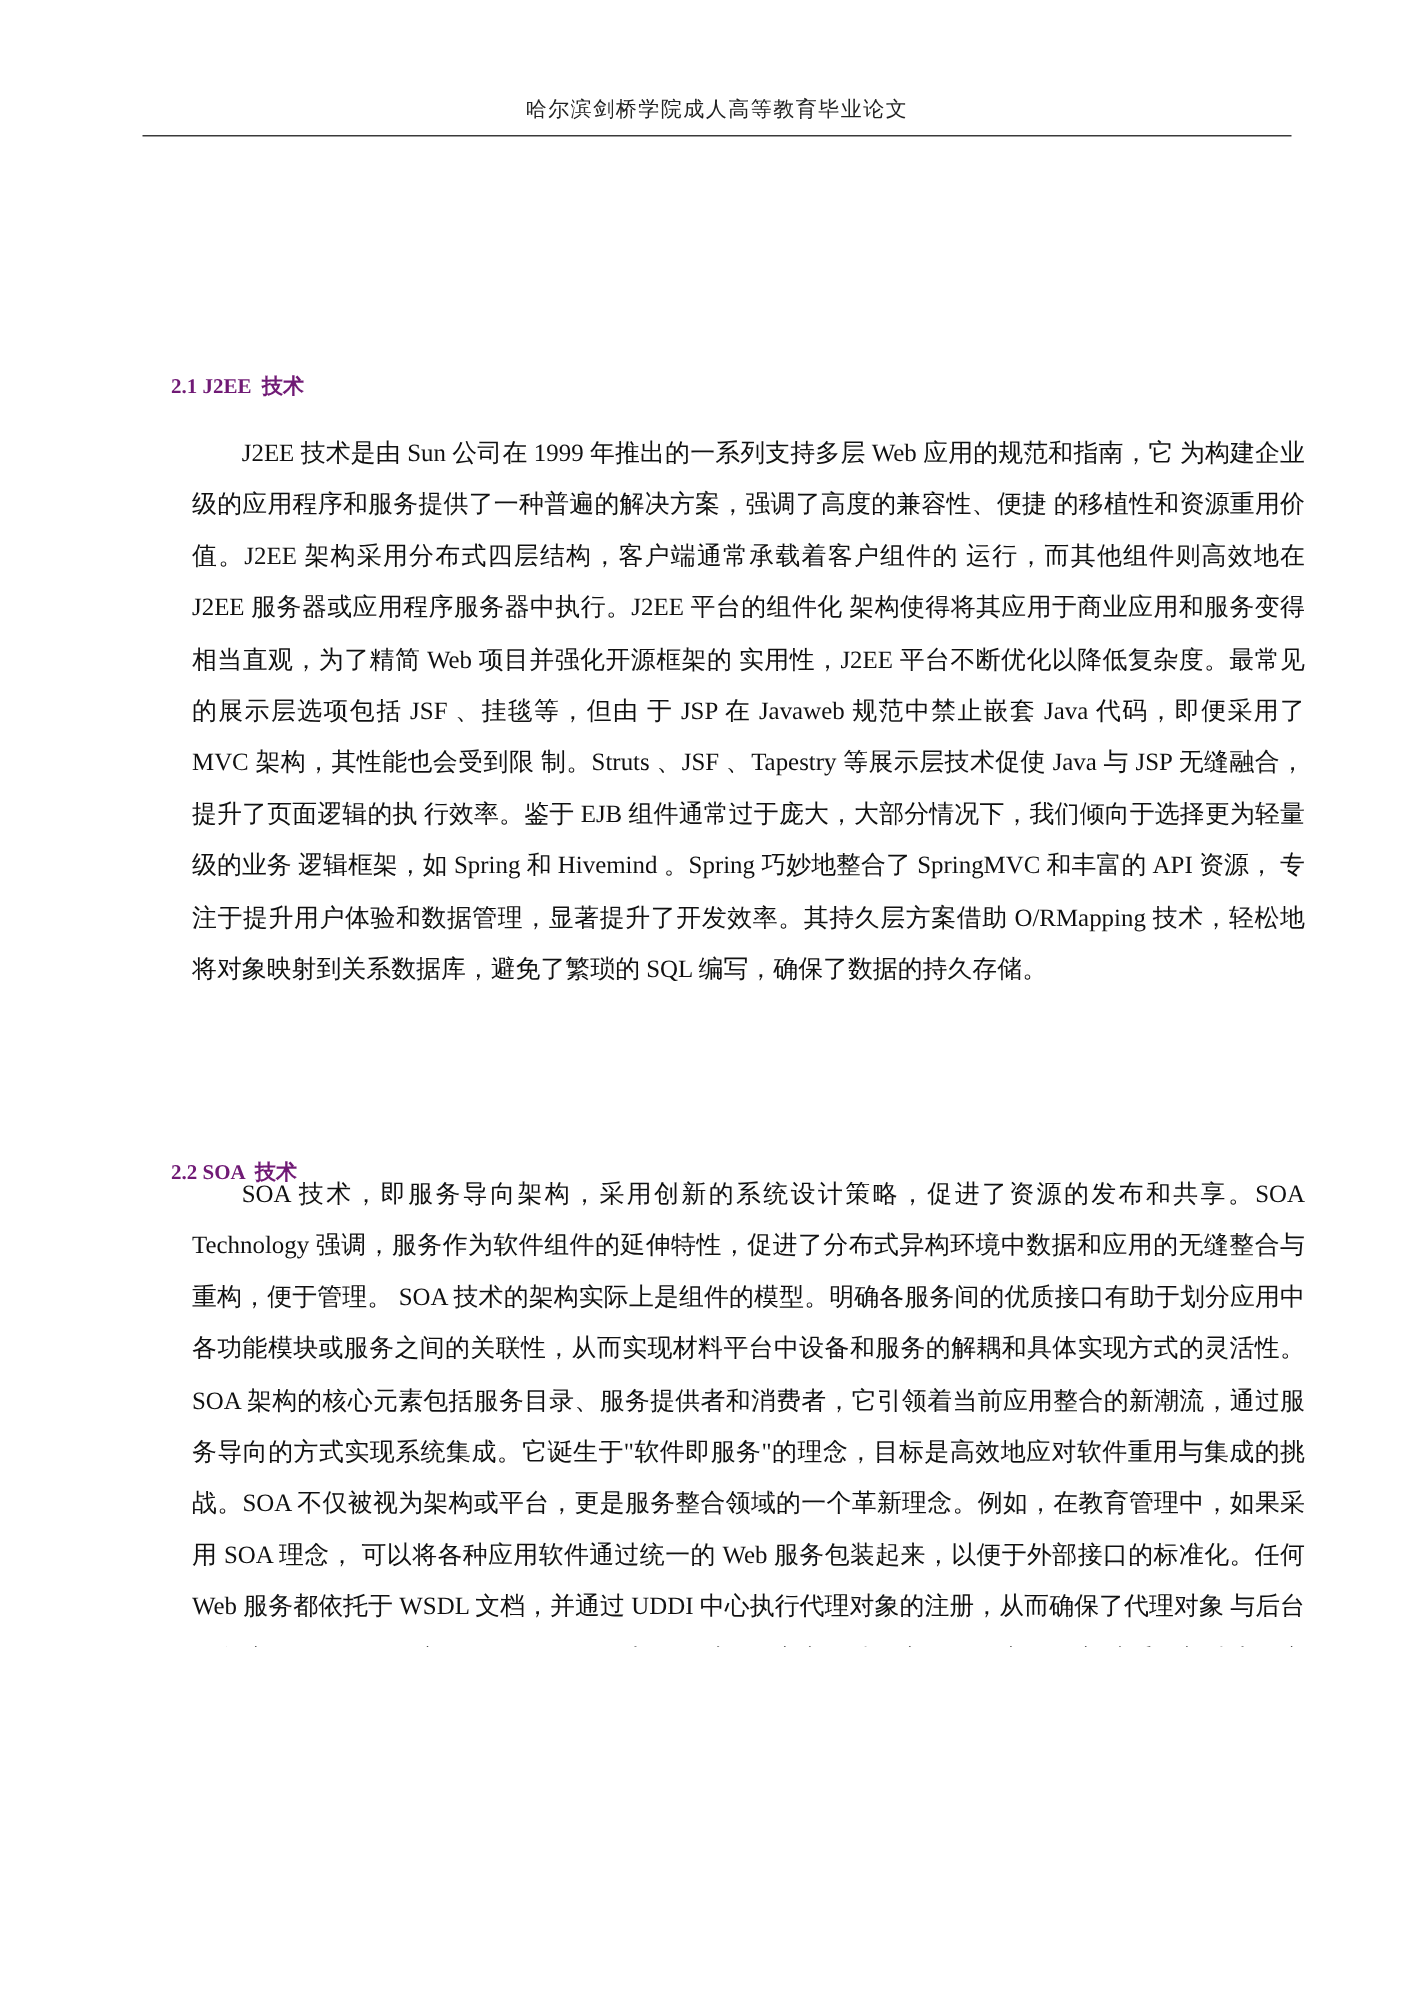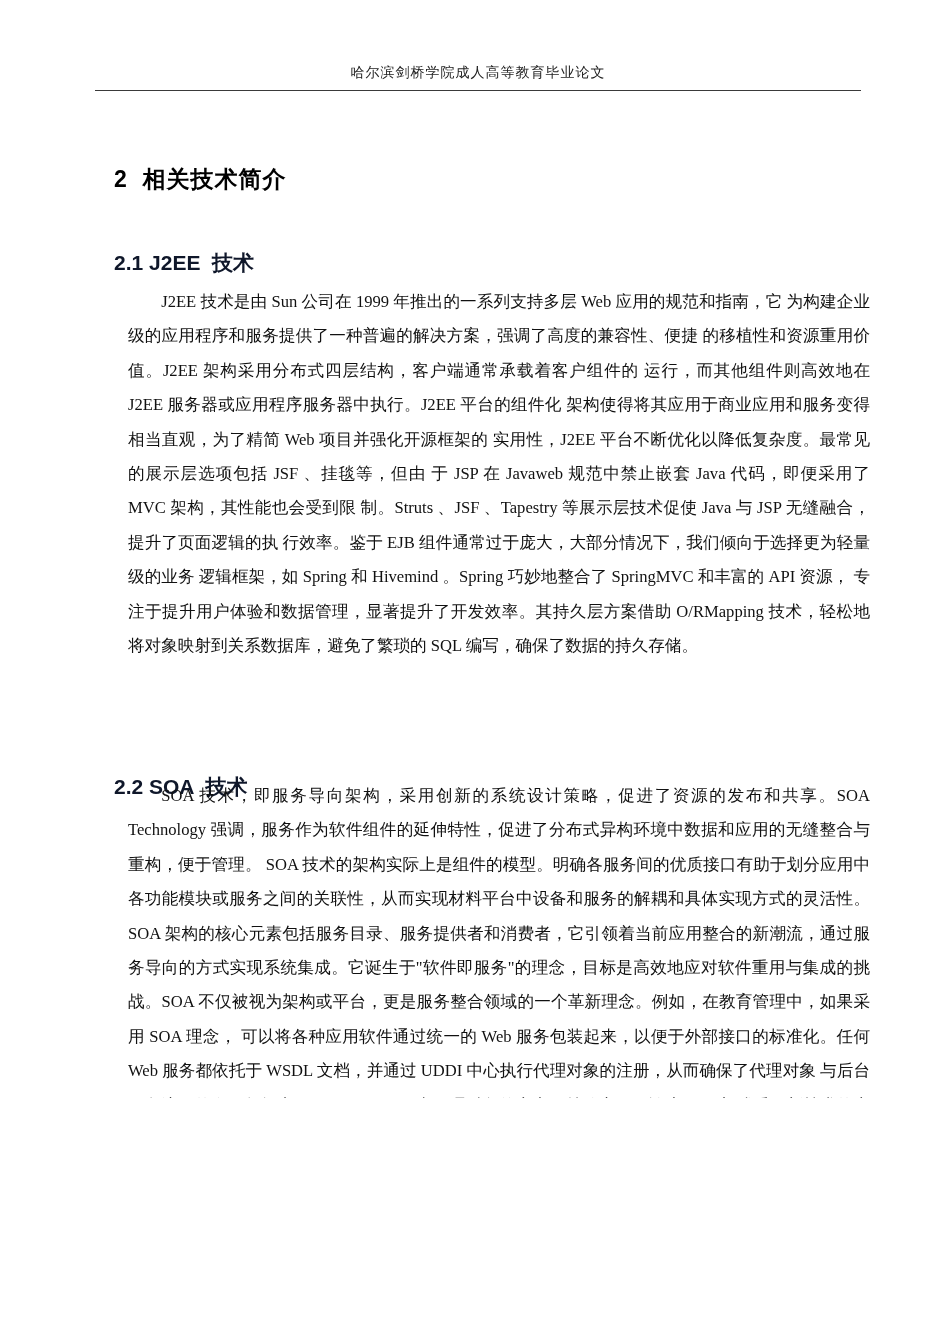--- a/index.html
+++ b/index.html
@@ -46,24 +46,24 @@
     font-size: 23px;
     font-weight: 700;
     letter-spacing: 1px;
     color: #000000;
     white-space: pre-wrap;
   }
   .section-heading {
     position: absolute;
     left: 114px;
     margin: 0;
-    font-family: Liberation Sans, sans-serif;
-    font-size: 21px;
+    font-family: Liberation Serif, serif;
+    font-size: 14px;
     font-weight: 600;
-    color: #0f172a;
+    color: #701a75;
     white-space: pre-wrap;
   }
   .heading-1 { top: 249px; }
   .heading-2 { top: 773px; }
   .body-text {
     position: absolute;
     left: 128px;
     width: 742px;
     margin: 0;
     font-size: 16.6px;
@@ -86,21 +86,20 @@
 </style>
 </head>
 <body>
 
 <div class="page">
 
   <div class="doc-header">哈尔滨剑桥学院成人高等教育毕业论文</div>
 
   <div class="header-rule"></div>
 
-  <h1 class="chapter-title">2  相关技术简介</h1>
 
   <h2 class="section-heading heading-1">2.1 J2EE  技术</h2>
 
   <p class="body-text para-1">J2EE 技术是由 Sun 公司在 1999 年推出的一系列支持多层 Web 应用的规范和指南，它 为构建企业级的应用程序和服务提供了一种普遍的解决方案，强调了高度的兼容性、便捷 的移植性和资源重用价值。J2EE 架构采用分布式四层结构，客户端通常承载着客户组件的 运行，而其他组件则高效地在 J2EE 服务器或应用程序服务器中执行。J2EE 平台的组件化 架构使得将其应用于商业应用和服务变得相当直观，为了精简 Web 项目并强化开源框架的 实用性，J2EE 平台不断优化以降低复杂度。最常见的展示层选项包括 JSF 、挂毯等，但由 于 JSP 在 Javaweb 规范中禁止嵌套 Java 代码，即便采用了 MVC 架构，其性能也会受到限 制。Struts 、JSF 、Tapestry 等展示层技术促使 Java 与 JSP 无缝融合，提升了页面逻辑的执 行效率。鉴于 EJB 组件通常过于庞大，大部分情况下，我们倾向于选择更为轻量级的业务 逻辑框架，如 Spring 和 Hivemind 。Spring 巧妙地整合了 SpringMVC 和丰富的 API 资源， 专注于提升用户体验和数据管理，显著提升了开发效率。其持久层方案借助 O/RMapping 技术，轻松地将对象映射到关系数据库，避免了繁琐的 SQL 编写，确保了数据的持久存储。</p>
 
   <h2 class="section-heading heading-2">2.2 SOA  技术</h2>
 
   <p class="body-text para-2">SOA 技术，即服务导向架构，采用创新的系统设计策略，促进了资源的发布和共享。SOA Technology 强调，服务作为软件组件的延伸特性，促进了分布式异构环境中数据和应用的无缝整合与重构，便于管理。 SOA 技术的架构实际上是组件的模型。明确各服务间的优质接口有助于划分应用中各功能模块或服务之间的关联性，从而实现材料平台中设备和服务的解耦和具体实现方式的灵活性。SOA 架构的核心元素包括服务目录、服务提供者和消费者，它引领着当前应用整合的新潮流，通过服务导向的方式实现系统集成。它诞生于"软件即服务"的理念，目标是高效地应对软件重用与集成的挑战。SOA 不仅被视为架构或平台，更是服务整合领域的一个革新理念。例如，在教育管理中，如果采用 SOA 理念， 可以将各种应用软件通过统一的 Web 服务包装起来，以便于外部接口的标准化。任何 Web 服务都依托于 WSDL 文档，并通过 UDDI 中心执行代理对象的注册，从而确保了代理对象 与后台服务流程的有效数据交互。只要 WSDL 中代理对象的定义保持稳定，无论应用程序 或采用新技术的变更，都不会影响它们之间的协作。SOA 架构驱动的信息应用系统自然成</p>
 
   <div class="page-number">3</div>

